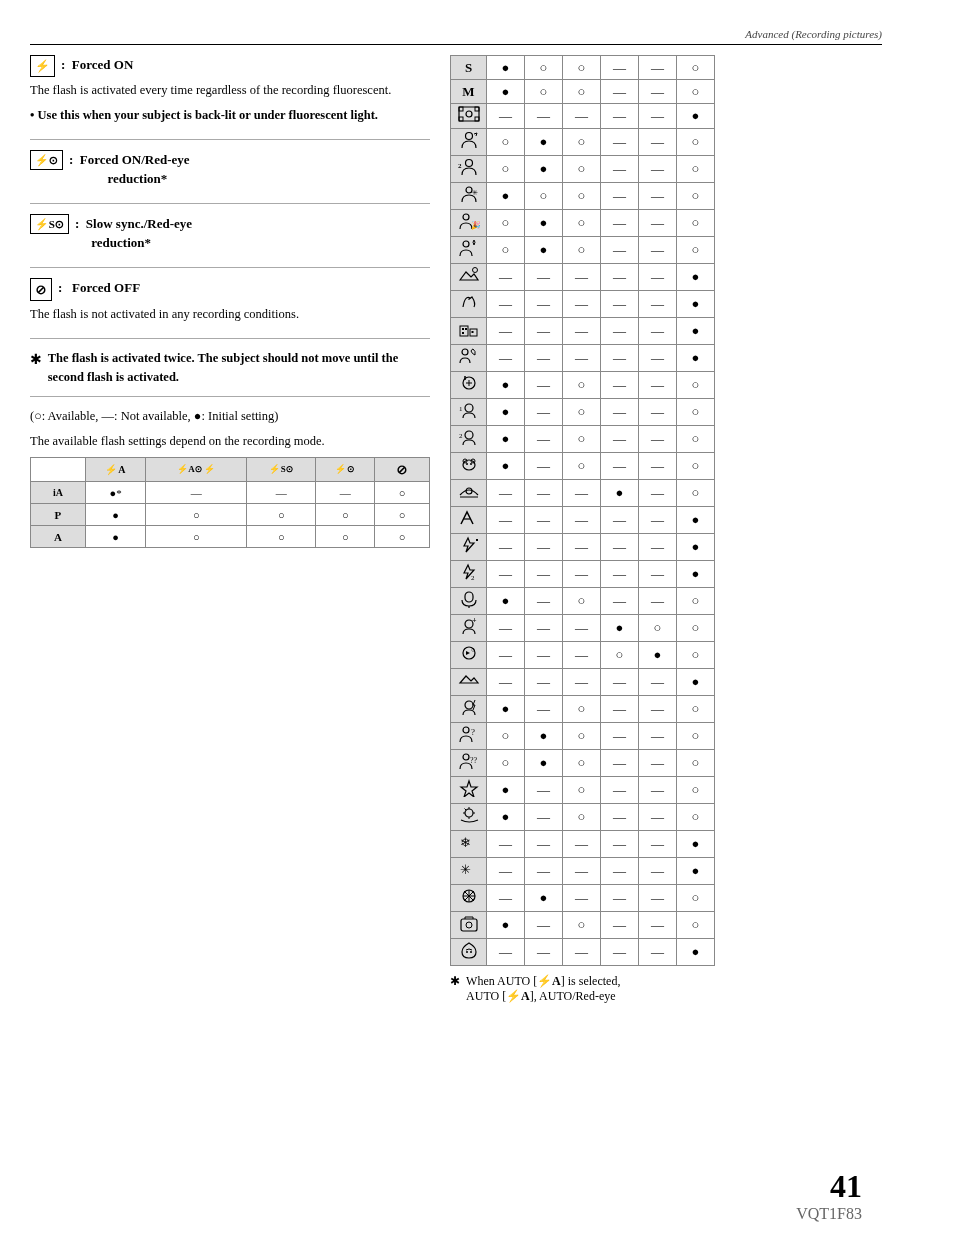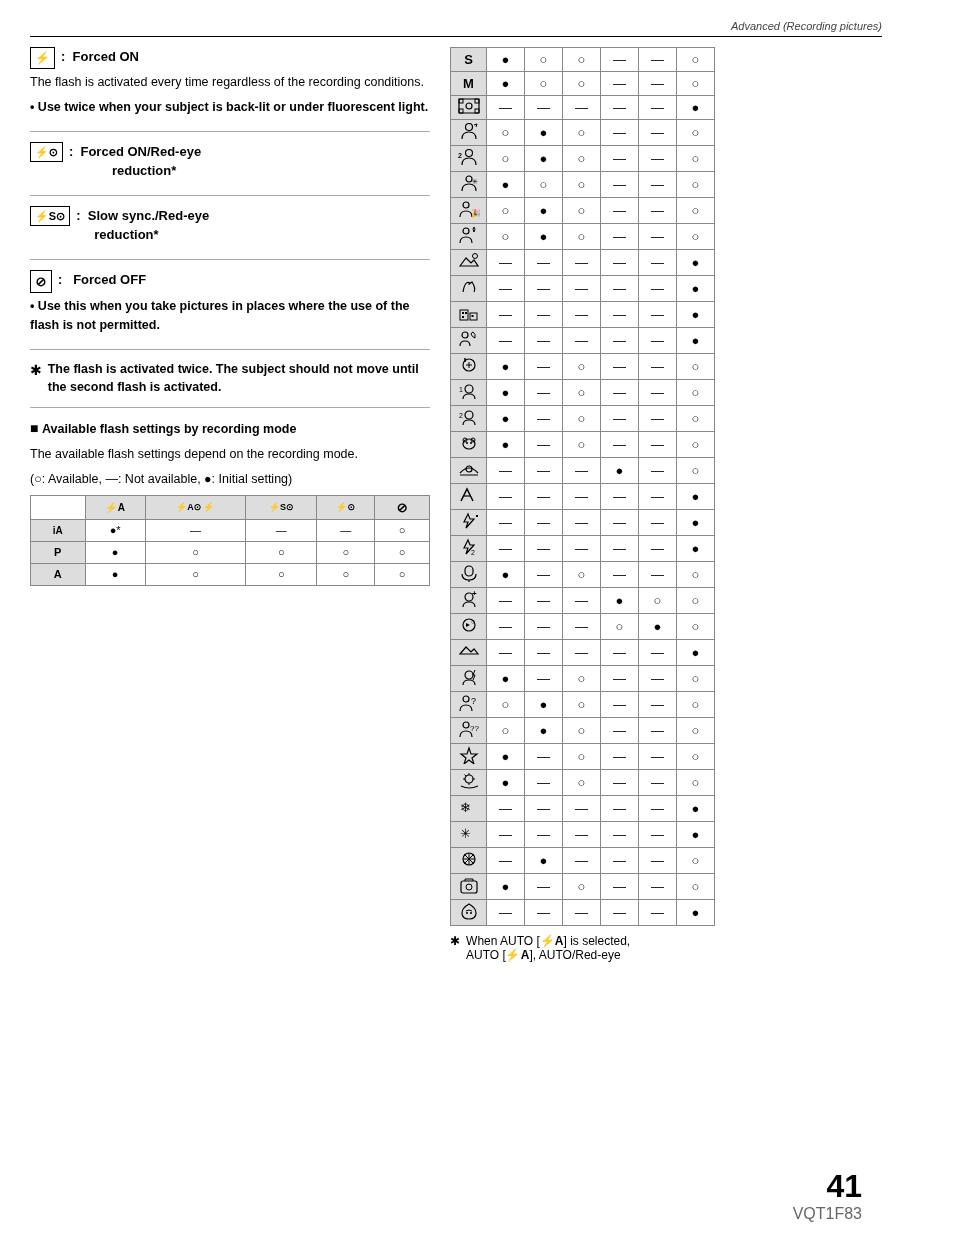--- a/index.html
+++ b/index.html
@@ -8,22 +8,23 @@
       font-size: 13px;
       background: #fff;
       color: #000;
       width: 954px;
       min-height: 1235px;
       position: relative;
     }
     .page {
       width: 912px;
       min-height: 1235px;
-      padding: 20px 30px 40px 30px;
+      padding: 28px 30px 40px 30px;
       position: relative;
+      font-family: Liberation Serif, serif;
     }
     .top-header {
       text-align: right;
       font-size: 11px;
       font-style: italic;
       color: #444;
       margin-bottom: 10px;
       border-bottom: 1px solid #000;
       padding-bottom: 4px;
     }
@@ -127,22 +128,22 @@
 
   <div class="content-area">
 
     <div class="left-col">
 
       <div class="section">
         <div class="section-title">
           <span class="icon-box" style="font-size:12px; font-weight:bold;">⚡</span>
           <span style="font-weight:bold;">: &nbsp;Forced ON</span>
         </div>
-        <p>The flash is activated every time regardless of the recording conditions.</p>
-        <p><span class="bold-text">• Use twice when your subject is back-lit or under fluorescent light.</span></p>
+        <p>The flash is activated every time regardless of the recording fluorescent.</p>
+        <p><span class="bold-text">• Use this when your subject is back-lit or under fluorescent light.</span></p>
       </div>
 
       <hr class="divider">
 
       <div class="section">
         <div class="section-title">
           <span class="icon-box" style="font-size:11px;">⚡⊙</span>
           <span style="font-weight:bold;text-align:center;">: &nbsp;Forced ON/Red-eye<br>&nbsp;&nbsp;&nbsp;&nbsp;&nbsp;reduction*</span>
         </div>
       </div>
@@ -156,38 +157,35 @@
         </div>
       </div>
 
       <hr class="divider">
 
       <div class="section">
         <div class="section-title">
           <span class="icon-box" style="font-size:13px;">⊘</span>
           <span style="font-weight:bold;">: &nbsp;&nbsp;Forced OFF</span>
         </div>
-        <p><span class="bold-text">• Use this when you take pictures in places where the use of the flash is not permitted.</span></p>
+        <p>The flash is not activated in any recording conditions.</p>
       </div>
 
       <hr class="divider">
 
       <div class="note-star">
         <span class="star">✱</span>
         <span><span class="bold-text">The flash is activated twice. The subject should not move until the second flash is activated.</span></span>
       </div>
 
       <hr class="divider">
 
       <div class="section">
-        <p>
-          <span style="font-size:14px;">■</span> <strong>Available flash settings by recording mode</strong>
-        </p>
+        <p>(○: Available, —: Not available, ●: Initial setting)</p>
         <p>The available flash settings depend on the recording mode.</p>
-        <p>(○: Available, —: Not available, ●: Initial setting)</p>
 
         <table class="small-table">
           <thead>
             <tr>
               <th></th>
               <th style="font-size:10px; background:#ddd;">⚡A</th>
               <th style="font-size:9px; background:#ddd;">⚡A⊙ ⚡</th>
               <th style="font-size:9px; background:#ddd;">⚡S⊙</th>
               <th style="font-size:9px; background:#ddd;">⚡⊙</th>
               <th style="font-size:13px; background:#ddd;">⊘</th>

